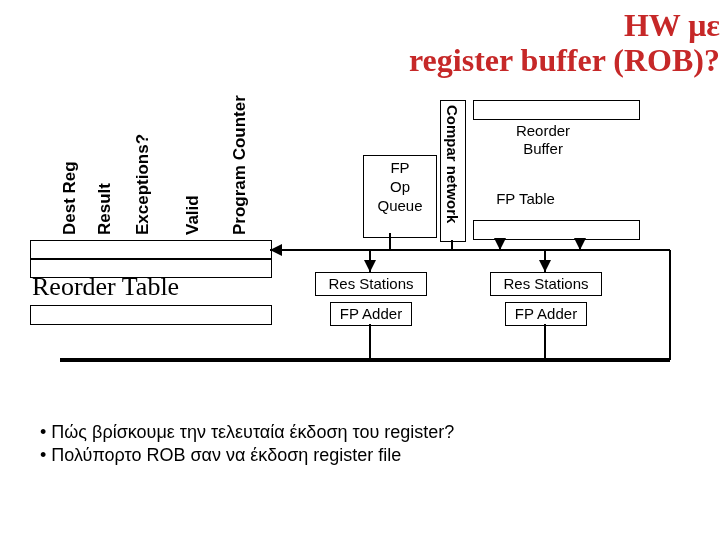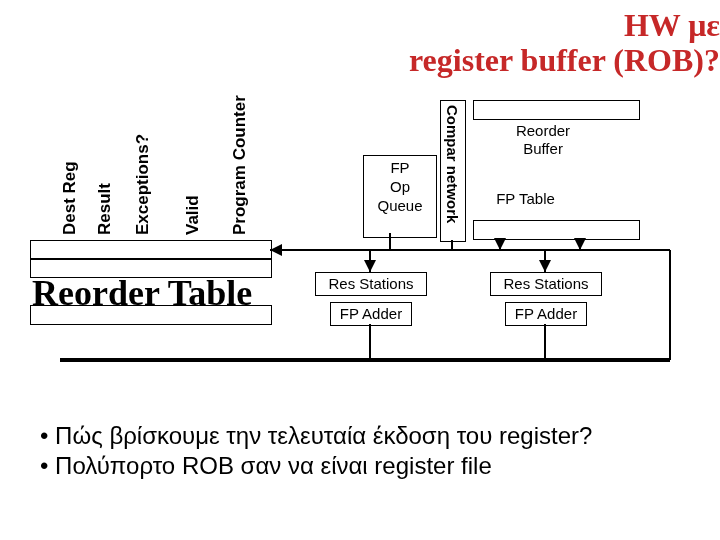--- a/index.html
+++ b/index.html
@@ -51,28 +51,28 @@
     position: absolute;
     border: 1px solid #000;
     text-align: center;
     font-size: 15px;
     background: #fff;
   }
   .bullets {
     position: absolute;
     top: 420px;
     left: 40px;
-    font-size: 24px;
+    font-size: 18px;
   }
   .bullets div { margin: 2px 0; }
   .reorder-table-label {
     position: absolute;
     font-family: "Comic Sans MS", cursive;
-    font-size: 36px;
-    font-weight: bold;
+    font-size: 26px;
+    font-weight: normal;
   }
   svg.wires {
     position: absolute;
     top: 0; left: 0;
     width: 660px; height: 300px;
     pointer-events: none;
   }
 </style>
 </head>
 <body>
@@ -156,14 +156,14 @@
 
     <line x1="640" y1="260" x2="640" y2="150" stroke="#000" stroke-width="2"></line>
     <line x1="640" y1="150" x2="610" y2="150" stroke="#000" stroke-width="2"></line>
 
     <line x1="255" y1="150" x2="240" y2="150" stroke="#000" stroke-width="2" marker-end="url(#arrow)"></line>
   </svg>
 </div>
 
 <div class="bullets">
   <div>• <span>Πώς βρίσκουμε την τελευταία έκδοση του register?</span></div>
-  <div>• <span>Πολύπορτο ROB σαν να είναι register file</span></div>
+  <div>• <span>Πολύπορτο ROB σαν να έκδοση register file</span></div>
 </div>
 
 </body></html>

